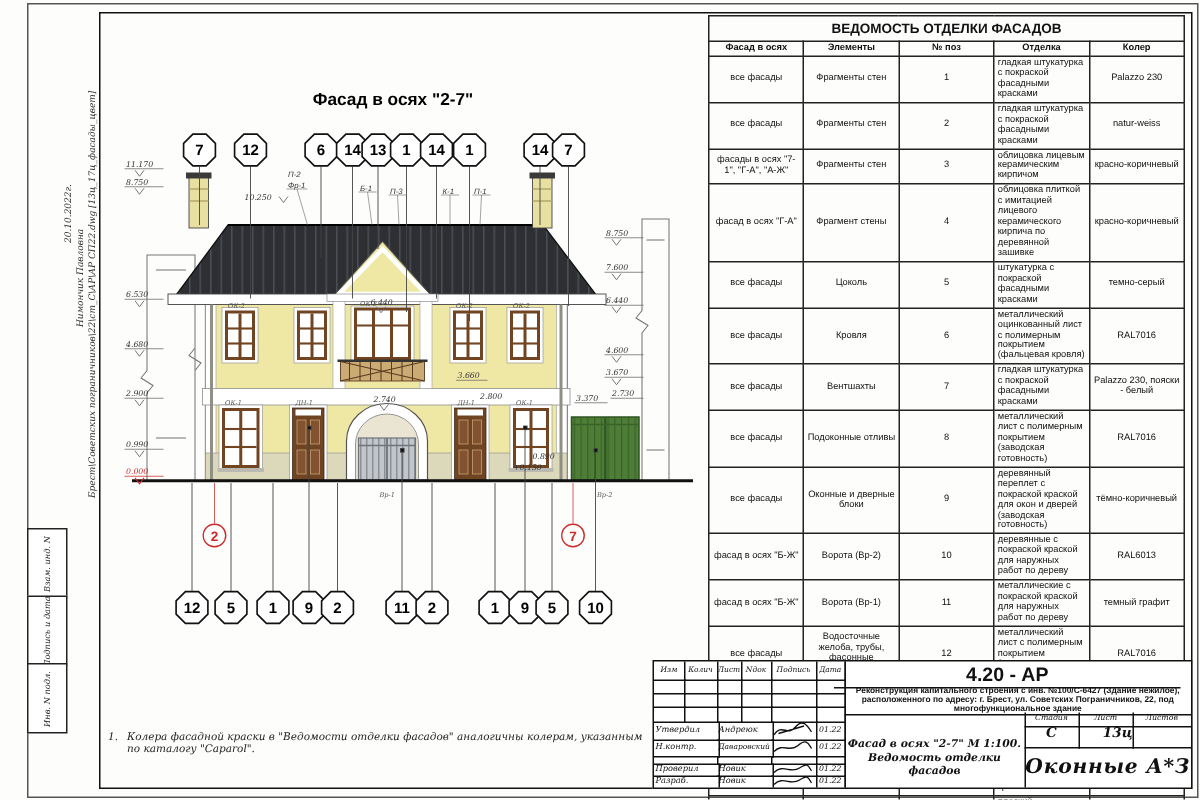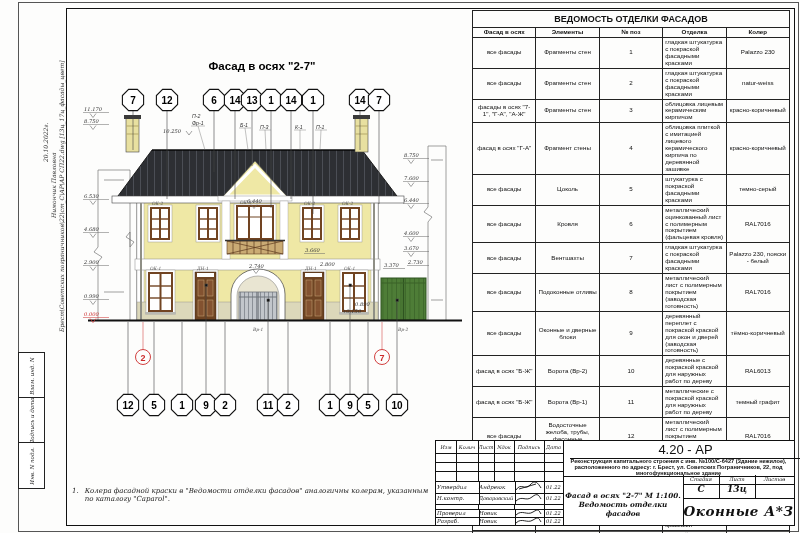--- a/index.html
+++ b/index.html
@@ -694,33 +694,33 @@
   <div class="cell it" style="left:108px;top:68px;width:19px;height:8px;line-height:8px;text-align:center;font-size:5.2px;border-right:1.6px solid #111;">01.22</div>
   <div class="cell it" style="left:0;top:76px;width:42px;height:8px;line-height:8px;padding-left:1px;border-bottom:none;">Разраб.</div>
   <div class="cell it" style="left:42px;top:76px;width:36px;height:8px;line-height:8px;padding-left:1px;border-bottom:none;">Новик</div>
   <div class="cell sigline" style="left:78px;top:76px;width:30px;height:8px;border-bottom:none;">
       <svg width="28" height="8" viewBox="0 0 28 8">
         <path d="M2,6 C8,0 13,7 19,3 S25,2 27,5" fill="none" stroke="#111" stroke-width="0.9"></path>
       </svg>
     </div>
   <div class="cell it" style="left:108px;top:76px;width:19px;height:8px;line-height:8px;text-align:center;font-size:5.2px;border-right:1.6px solid #111;border-bottom:none;">01.22</div>
 
-  <div class="cell" style="left:134px;top:0;width:231px;height:17px;border-right:none;text-align:center;line-height:17px;font-size:13px;font-weight:normal;font-family:'Liberation Sans',sans-serif;">4.20 - АР</div>
+  <div class="cell" style="left:120px;top:0;width:231px;height:17px;border-right:none;text-align:center;line-height:17px;font-size:13px;font-weight:bold;font-family:'Liberation Sans',sans-serif;">4.20 - АР</div>
   <div class="cell" style="left:127px;top:17px;width:231px;height:17px;border-right:none;font-size:5.6px;font-weight:bold;text-align:center;line-height:1.05;padding-top:1px;">Реконструкция капитального строения с инв. №100/С-6427 (Здание нежилое), расположенного по адресу: г. Брест, ул. Советских Пограничников, 22, под многофункциональное здание</div>
 
   <div class="cell" style="left:127px;top:34px;width:120px;height:50px;border-bottom:none;text-align:center;">
     <div style="margin-top:16px;font:italic bold 7.2px 'DejaVu Serif',serif;">Фасад в осях "2-7" М 1:100.</div>
     <div style="font:italic bold 7.2px 'DejaVu Serif',serif;">Ведомость отделки фасадов</div>
   </div>
 
   <div class="cell it" style="left:247px;top:34px;width:36px;height:9px;text-align:center;line-height:9px;font-size:5.2px;">Стадия</div>
   <div class="cell it" style="left:283px;top:34px;width:36px;height:9px;text-align:center;line-height:9px;font-size:5.2px;">Лист</div>
   <div class="cell it" style="left:319px;top:34px;width:39px;height:9px;text-align:center;line-height:9px;font-size:5.2px;border-right:none;">Листов</div>
   <div class="cell" style="left:247px;top:43px;width:36px;height:14px;text-align:center;line-height:14px;font:italic bold 9px 'DejaVu Serif',serif;">С</div>
-  <div class="cell" style="left:283px;top:43px;width:36px;height:14px;text-align:center;line-height:14px;font:italic bold 9px 'DejaVu Serif',serif;">13ц</div>
+  <div class="cell" style="left:283px;top:43px;width:36px;height:14px;text-align:right;line-height:14px;font:italic bold 9px 'DejaVu Serif',serif;">13ц</div>
   <div class="cell" style="left:319px;top:43px;width:39px;height:14px;border-right:none;text-align:center;line-height:14px;font:italic bold 9px 'DejaVu Serif',serif;"></div>
 
   <div class="cell" style="left:247px;top:57px;width:111px;height:27px;border-right:none;border-bottom:none;text-align:center;">
     <div style="margin-top:5px;font:italic bold 13.5px 'DejaVu Serif',serif;letter-spacing:0.5px;">Оконные А*З</div>
   </div>
 </div>
 
 <div class="abs note">
   <div class="nrow">
     <span>1.</span>

